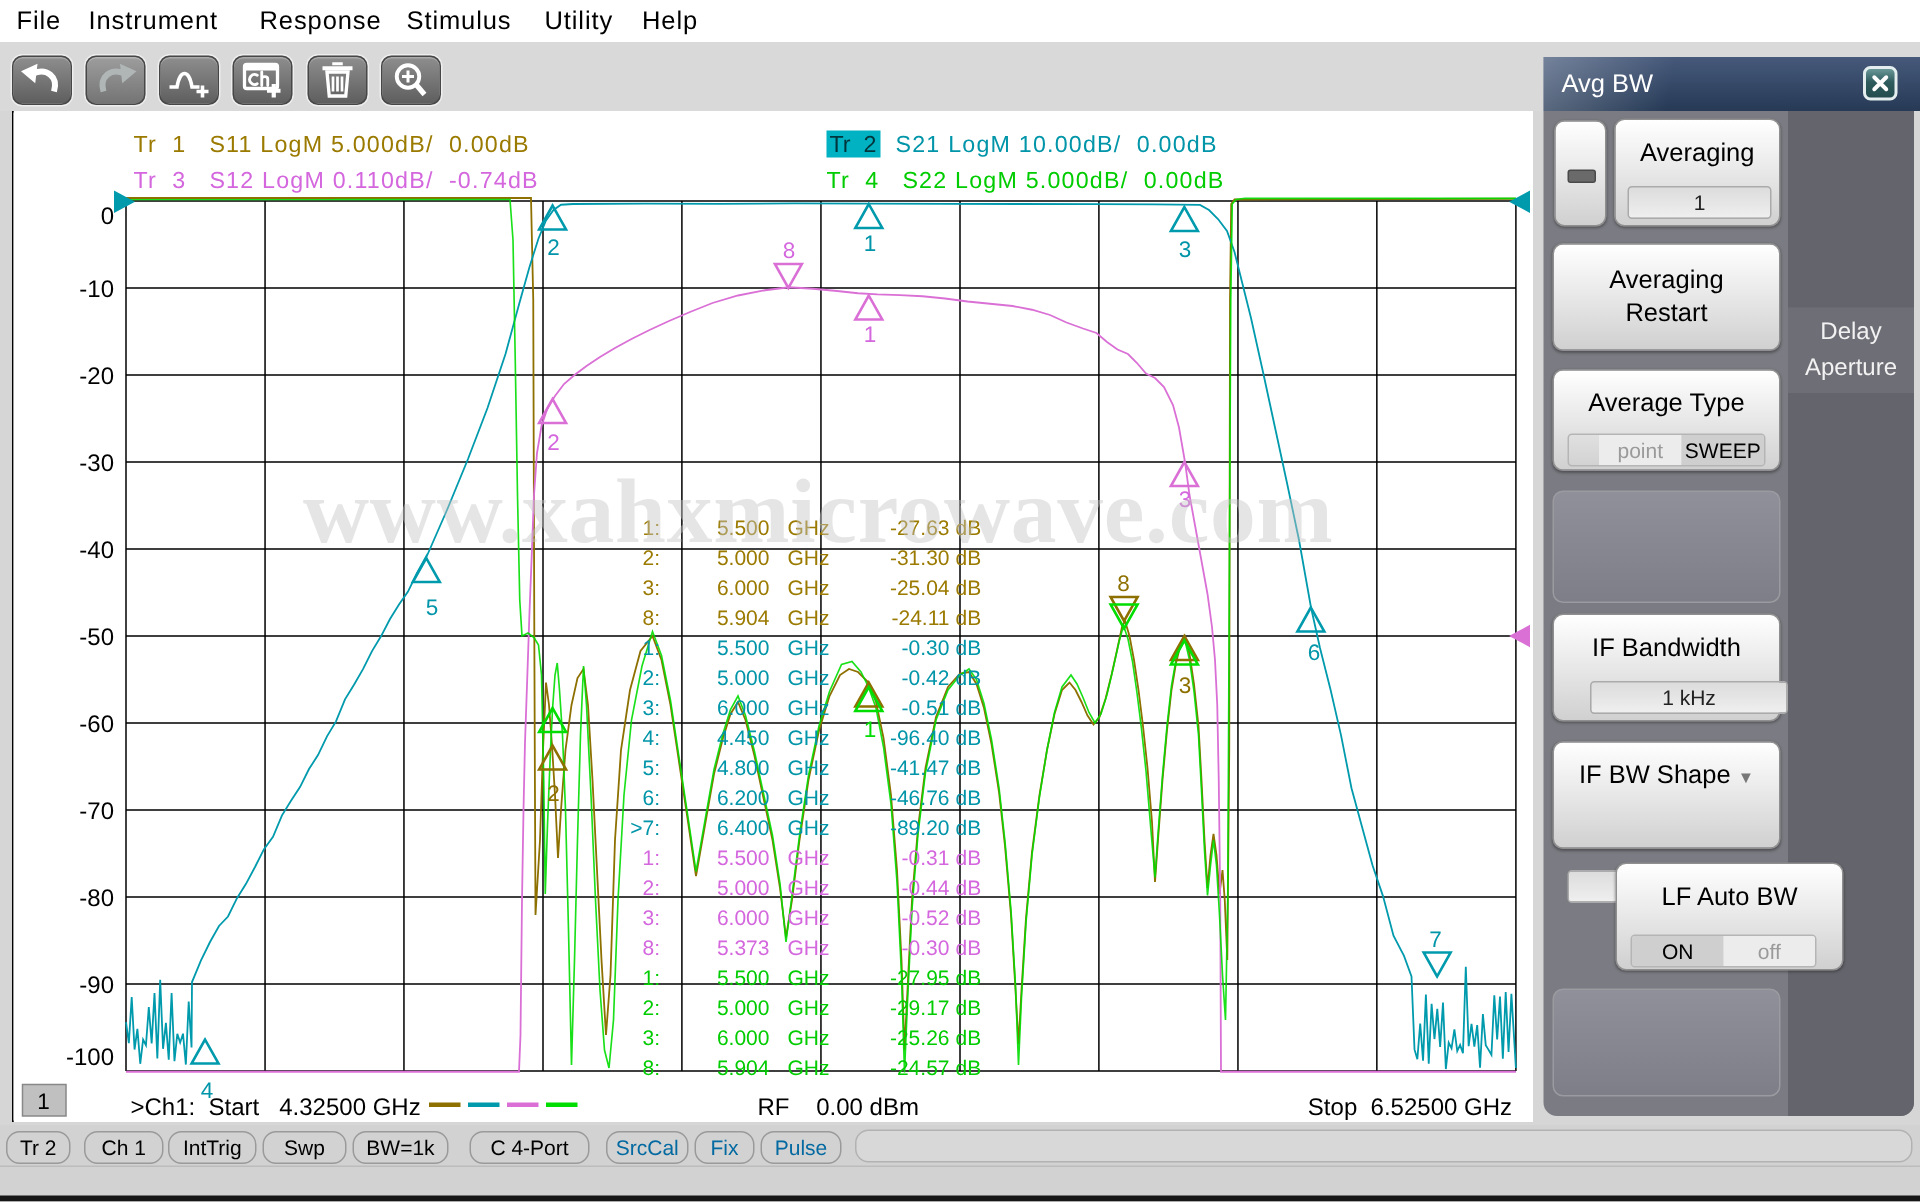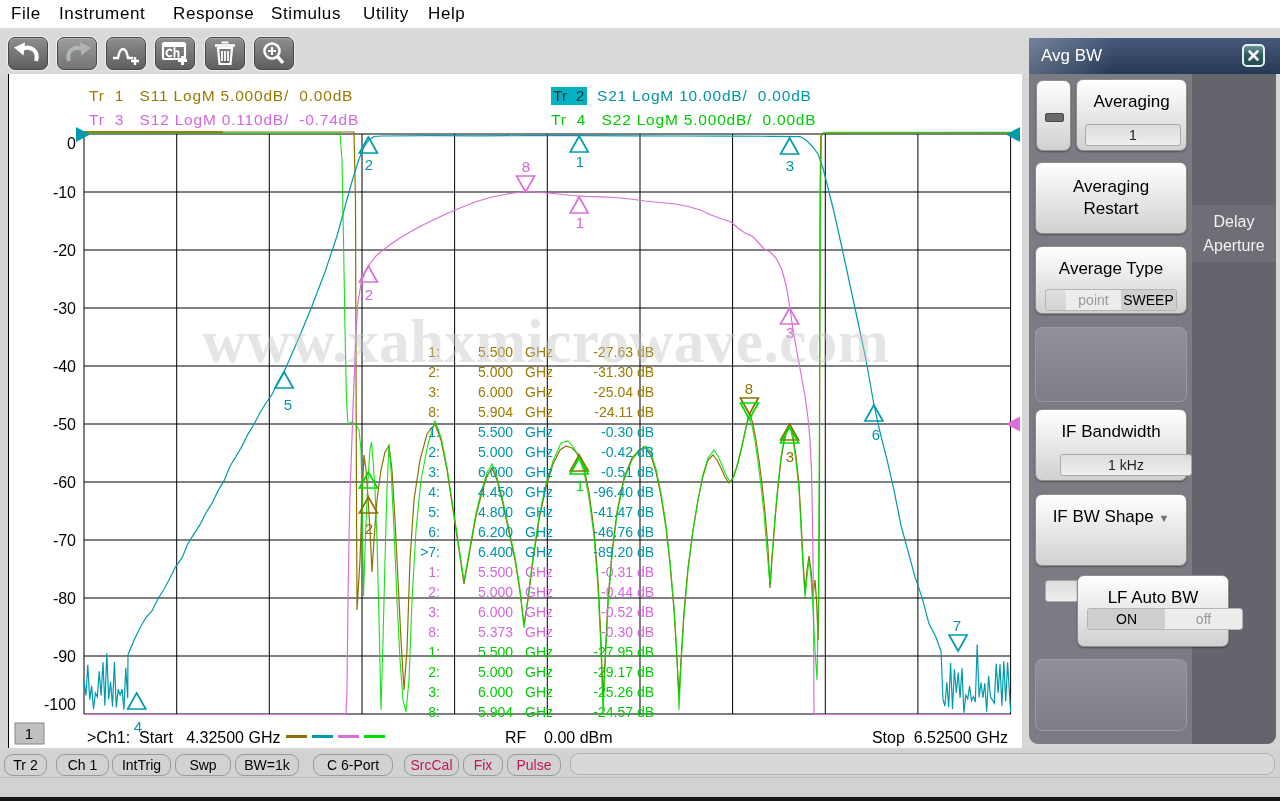--- a/index.html
+++ b/index.html
@@ -37,21 +37,21 @@
   border:1px solid #aaa; border-radius:3px; font-size:14px; color:#222; text-align:center; }
 .seg { position:absolute; height:22px; border:1px solid #b5b5b5; border-radius:3px;
   overflow:hidden; font-size:14px; line-height:20px; }
 .seg div { float:left; width:50%; height:100%; }
 .segon { background:#cfcfcf; color:#000; }
 .segoff { background:#ececec; color:#9a9a9a; }
 #botbar1 { left:0; top:750px; width:1280px; height:27px; background:#d2d2d2; }
 .bbtn { position:absolute; top:4px; height:22px; border:1px solid #9a9a9a;
   border-radius:9px; background:#d2d2d2; font-size:14px; color:#000;
   text-align:center; line-height:20px; }
-.bbtn.dis { color:#be185d; }
+.bbtn.dis { color:#0369a1; }
 #bottrack { position:absolute; left:570px; top:3px; width:705px; height:22px;
   border:1px solid #b2b2b2; border-radius:9px; background:#d8d8d8; }
 #botbar2 { left:0; top:777px; width:1280px; height:20px; background:#d2d2d2;
   border-top:1px solid #bcbcbc; }
 #botedge { left:0; top:797px; width:1280px; height:4px; background:#161616; }
 #watermark { left:202px; top:311px; width:900px; font-size:61px; font-weight:bold;
   font-family:"Liberation Serif", serif; letter-spacing:0.5px; color:rgba(198,198,198,.45);
   z-index:60; white-space:nowrap; line-height:1; }
 </style></head><body>
 <div id="watermark" class="abs">www.xahxmicrowave.com</div>
@@ -340,34 +340,34 @@
   <div class="pb" style="top:335px;height:72px;">
     <div style="margin-top:12px">IF Bandwidth</div>
     <div class="fld" style="left:24px;top:44px;width:132px;height:22px;line-height:20px;">1 kHz</div>
       </div>
   <div class="pb" style="top:420px;height:72px;">
     <div style="margin-top:12px">IF BW Shape <span style="color:#777;font-size:11px">▼</span></div>
     <div class="fld" style="left:9px;top:44px;width:132px;height:22px;line-height:20px;margin-top:41px;">Standard</div>
       </div>
   <div class="pb" style="top:501px;height:72px;margin-left:42px;">
     <div style="margin-top:12px">LF Auto BW</div>
-    <div class="seg" style="left:9px;top:32px;width:156px;">
+    <div class="seg" style="left:9px;top:47px;width:124px;">
           <div class="segon">ON</div>
           <div class="segoff">off</div>
         </div>
       </div>
   <div class="pbdark" style="top:585px;height:72px;"></div>
  </div>
 </div>
 <div id="botbar1" class="abs">
  <div class="bbtn" style="left:4px;width:43px">Tr 2</div>
  <div class="bbtn" style="left:56px;width:53px">Ch 1</div>
  <div class="bbtn" style="left:112px;width:59px">IntTrig</div>
  <div class="bbtn" style="left:175px;width:56px">Swp</div>
  <div class="bbtn" style="left:235px;width:64px">BW=1k</div>
- <div class="bbtn" style="left:313px;width:80px">C  6-Port</div>
+ <div class="bbtn" style="left:313px;width:80px">C  4-Port</div>
  <div class="bbtn dis" style="left:404px;width:55px">SrcCal</div>
  <div class="bbtn dis" style="left:463px;width:40px">Fix</div>
  <div class="bbtn dis" style="left:507px;width:54px">Pulse</div>
  <div id="bottrack"></div>
 </div>
 <div id="botbar2" class="abs"></div>
 <div id="botedge" class="abs"></div>
 
 </body></html>

